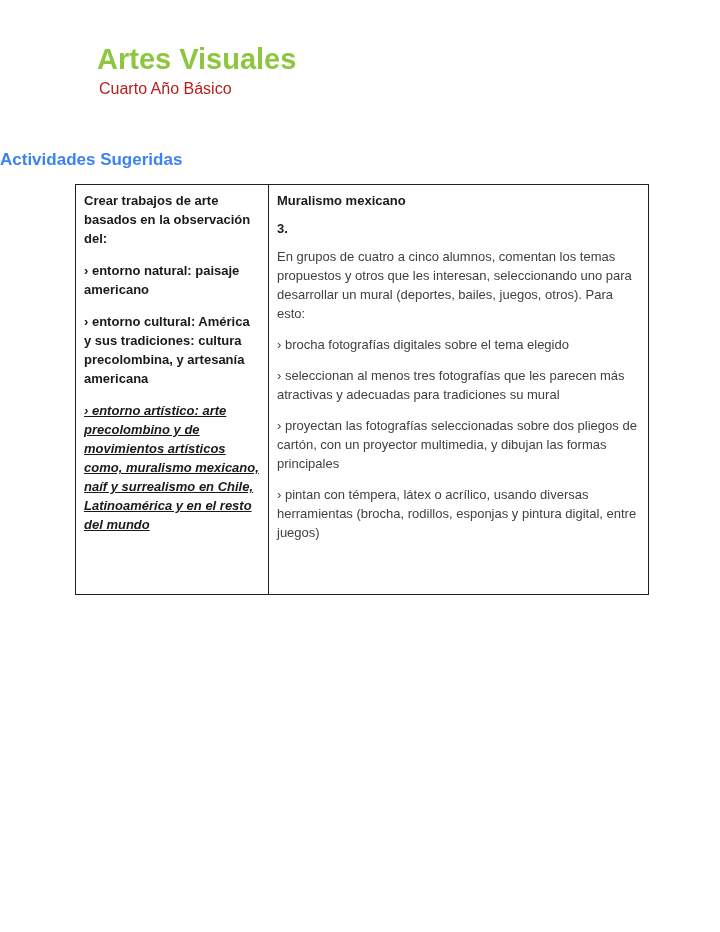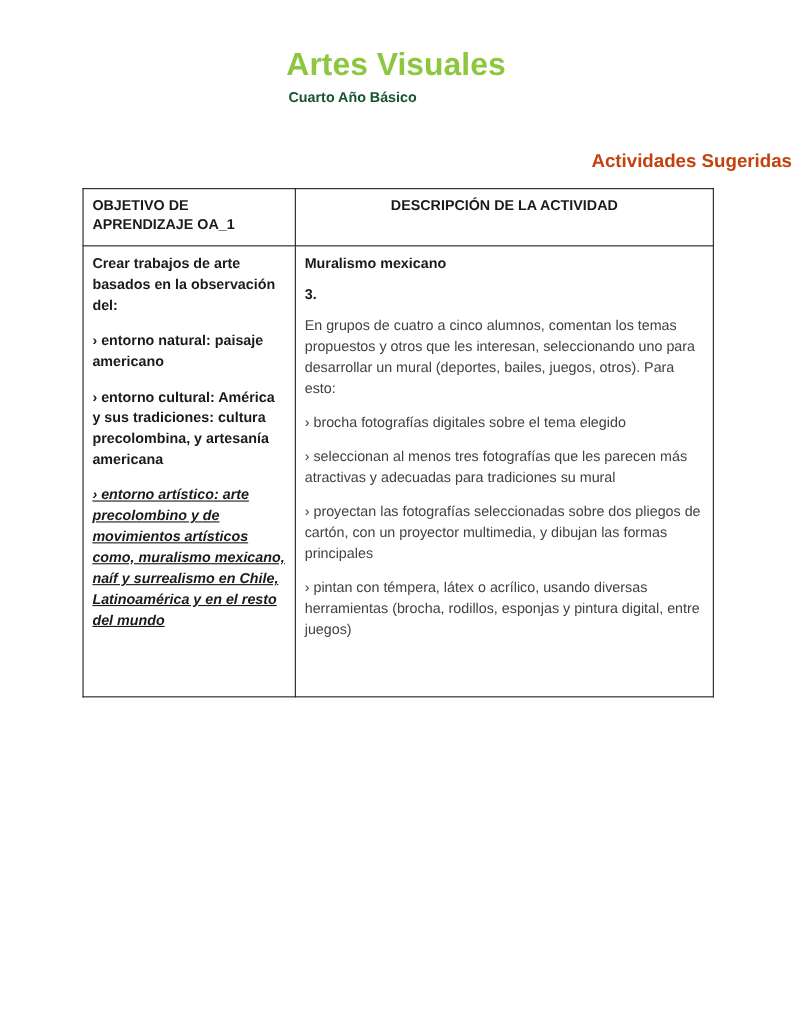--- a/index.html
+++ b/index.html
@@ -15,58 +15,58 @@
     position: relative;
     width: 720px;
     height: 932px;
     background: #ffffff;
     overflow: hidden;
   }
 
   
   .header-row {
     display: flex;
-    justify-content: center;
+    justify-content: space-between;
     align-items: flex-start;
     margin: 42px 97px 0 97px;
   }
   .brand-title {
     font-size: 29px;
     font-weight: bold;
     color: #8dc63f;
     line-height: 34px;
     margin: 0;
   }
   .brand-subtitle {
-    font-size: 13px;
-    font-weight: bold;
-    color: #14532d;
+    font-size: 16px;
+    font-weight: normal;
+    color: #b91c1c;
     line-height: 22px;
     margin: 2px 0 0 2px;
   }
   .header-right {
     text-align: center;
     margin-top: 10px;
     min-width: 106px;
   }
   .unit-label, .oa-label {
     font-size: 17px;
     font-weight: bold;
     color: #8dc63f;
     line-height: 22px;
   }
   .oa-label { margin-top: 8px; }
 
   
   .section-title {
-    text-align: right;
+    text-align: left;
     font-size: 17px;
     font-weight: bold;
-    color: #c2410c;
-    margin-top: 37px;
+    color: #3b82f6;
+    margin-top: 50px;
   }
 
   
   table.activity-table {
     border-collapse: collapse;
     margin: 14px 0 0 75px;
     width: 573px;
     table-layout: fixed;
   }
   .activity-table td {
@@ -126,24 +126,20 @@
     <div class="header-left">
       <h1 class="brand-title">Artes Visuales</h1>
       <h2 class="brand-subtitle">Cuarto Año Básico</h2>
     </div>
   </div>
 
   <div class="section-title">Actividades Sugeridas</div>
 
   <table class="activity-table">
     <tbody>
-        <tr>
-      <td class="header-cell objective-header col-objective">OBJETIVO DE APRENDIZAJE OA_1</td>
-      <td class="header-cell activity-header col-activity">DESCRIPCIÓN DE LA ACTIVIDAD</td>
-    </tr>
     <tr>
       <td class="body-cell objective-cell col-objective">
         <p>Crear trabajos de arte basados en la observación del:</p>
         <p>› entorno natural: paisaje americano</p>
         <p>› entorno cultural: América y sus tradiciones: cultura precolombina, y artesanía americana</p>
         <p class="underlined">› entorno artístico: arte precolombino y de movimientos artísticos como, muralismo mexicano, naíf y surrealismo en Chile, Latinoamérica y en el resto del mundo</p>
       </td>
       <td class="body-cell activity-cell col-activity">
         <p class="activity-title">Muralismo mexicano</p>
         <p class="activity-number">3.</p>

